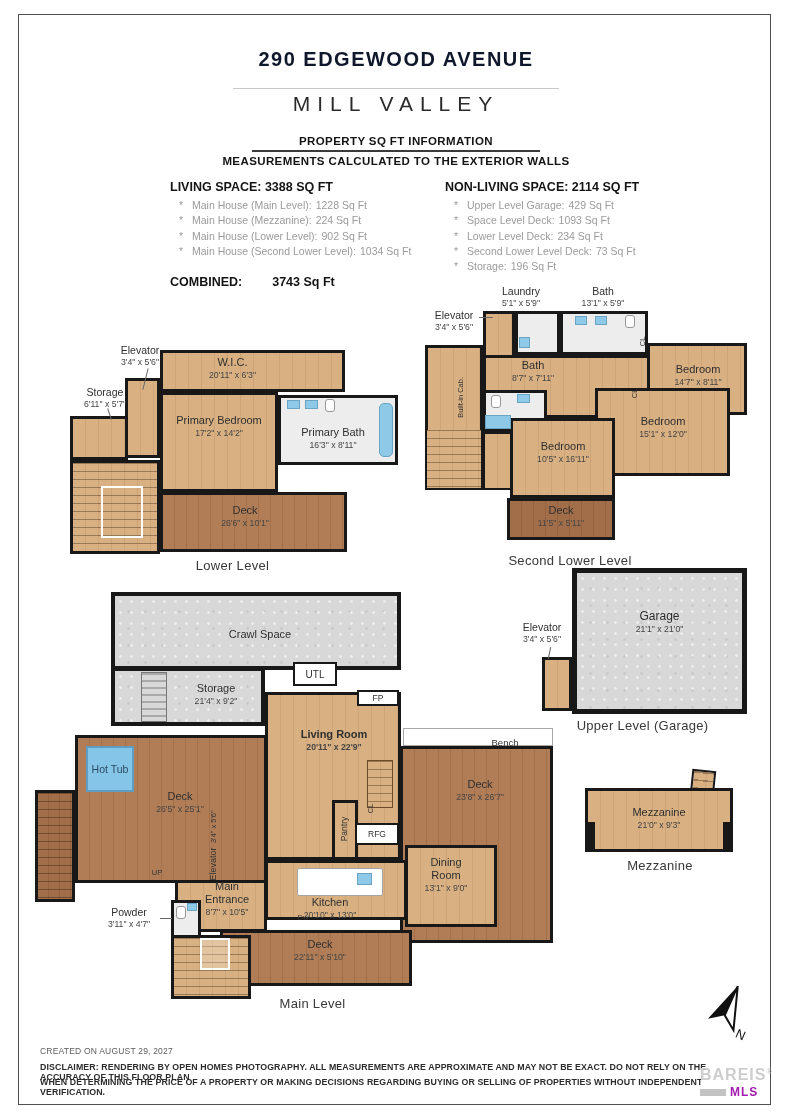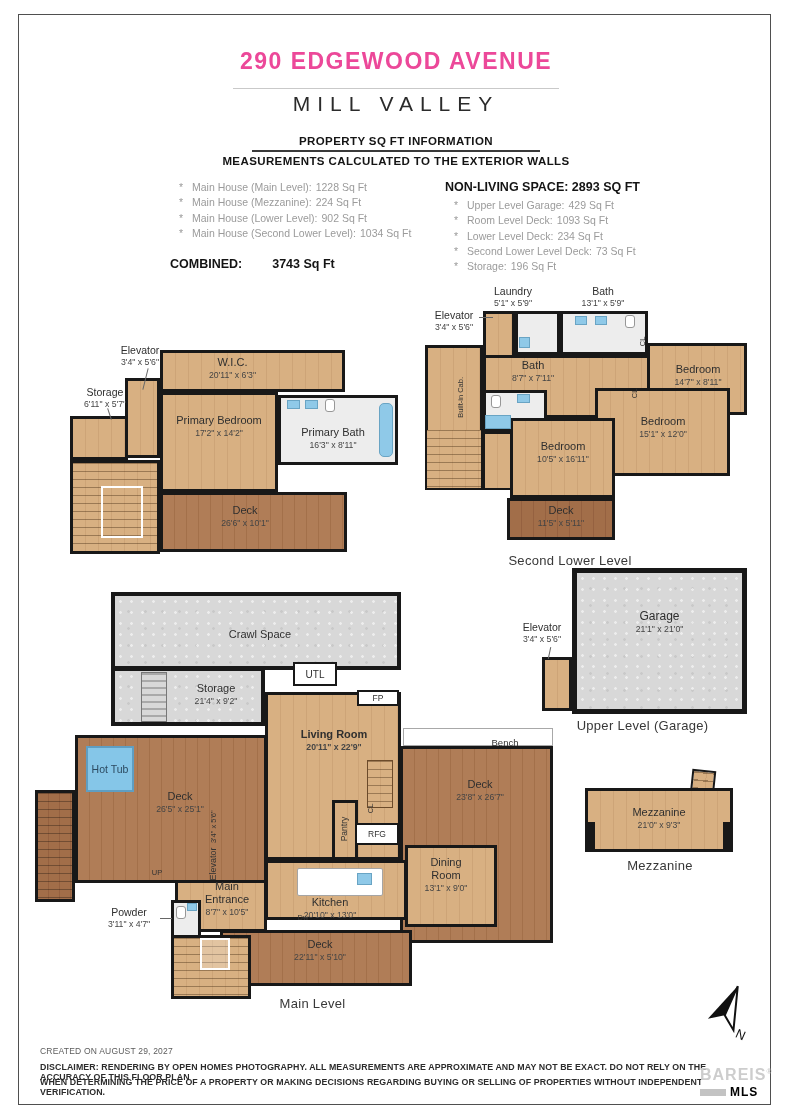--- a/index.html
+++ b/index.html
@@ -1,21 +1,21 @@
 <!DOCTYPE html>
 <html><head>
 <meta charset="utf-8">
 <style>
   html,body{margin:0;padding:0;}
   body{width:792px;height:1120px;position:relative;background:#fff;
        font-family:"Liberation Sans", sans-serif;color:#222;overflow:hidden;}
   .abs{position:absolute;}
   .frame{position:absolute;left:18px;top:14px;width:753px;height:1091px;border:1.5px solid #4f4f4f;box-sizing:border-box;}
   .center{text-align:center;}
-  .title{font-size:23px;font-weight:bold;letter-spacing:1.5px;color:#ec4899;}
+  .title{font-size:20px;font-weight:bold;letter-spacing:1.5px;color:#0f172a;}
   .hrline{background:#c9c9c9;height:1px;}
   .subtitle{font-size:21px;letter-spacing:7px;color:#2b2b2b;}
   .sect{font-size:11.5px;font-weight:bold;color:#141414;letter-spacing:.4px;}
   .sectline{background:#3a3a3a;height:1.5px;}
   .sqhead{font-size:12.5px;font-weight:bold;color:#141414;margin-bottom:4px;}
   .sqitem{display:flex;font-size:10.5px;color:#9b9b9b;line-height:15.3px;}
   .bullet{width:13px;text-align:left;padding-left:9px;}
   .sqval{margin-left:4px;}
   .combined{font-size:12.5px;font-weight:bold;color:#141414;margin-top:16px;}
   .combined span{margin-left:30px;}
@@ -48,39 +48,40 @@
   .leader{position:absolute;background:#666;z-index:6;}
   .hottub{position:absolute;background:#85c6e8;border:2px solid #5f9ec2;box-sizing:border-box;display:flex;align-items:center;justify-content:center;font-size:10.5px;color:#2c4a60;z-index:5;}
   .blk{position:absolute;background:#181818;z-index:4;}
   .bench{position:absolute;background:#fff;border:1px solid #a8a8a8;box-sizing:border-box;z-index:4;}
   .footer-created{font-size:8.5px;color:#5c5c5c;letter-spacing:.2px;}
   .footer-disc{font-size:8.8px;font-weight:bold;color:#2c2c2c;letter-spacing:.1px;}
   .wm1{font-size:16px;font-weight:bold;color:#cdcdcd;letter-spacing:1px;line-height:1;}
   .wm1 sup{font-size:7px;}
   .wm2{display:flex;align-items:center;margin-top:2px;}
   .wmbar{width:26px;height:7px;background:#c3c3c3;margin-right:4px;}
-  .wmtxt{font-size:12px;font-weight:bold;color:#000000;letter-spacing:1px;}
+  .wmtxt{font-size:12px;font-weight:bold;color:#a21caf;letter-spacing:1px;}
 </style>
 </head>
 <body>
 
 <div class="frame"></div>
 
 <div class="abs center" style="left:0;top:48px;width:792px;">
   <div class="title">290 EDGEWOOD AVENUE</div>
 </div>
 <div class="abs hrline" style="left:233px;top:88px;width:326px;"></div>
 <div class="abs center" style="left:0;top:92px;width:792px;">
   <span class="subtitle">MILL VALLEY</span>
 </div>
 <div class="abs center sect" style="left:0;top:135px;width:792px;">PROPERTY SQ FT INFORMATION</div>
 <div class="abs sectline" style="left:252px;top:150px;width:288px;"></div>
 <div class="abs center sect" style="left:0;top:155px;width:792px;">MEASUREMENTS CALCULATED TO THE EXTERIOR WALLS</div>
 
 <div class="abs" style="left:170px;top:180px;width:275px;">
+  <div class="sqhead">LIVING SPACE: 3388 SQ FT</div>
   <div class="sqitem">
     <span class="bullet">*</span>
     <span>Main House (Main Level):</span>
     <span class="sqval">1228 Sq Ft</span>
   </div>
   <div class="sqitem">
     <span class="bullet">*</span>
     <span>Main House (Mezzanine):</span>
     <span class="sqval">224 Sq Ft</span>
   </div>
@@ -93,29 +94,29 @@
     <span class="bullet">*</span>
     <span>Main House (Second Lower Level):</span>
     <span class="sqval">1034 Sq Ft</span>
   </div>
   <div class="combined">
     <span style="margin-left:0;">COMBINED:</span><span>3743 Sq Ft</span>
   </div>
 </div>
 
 <div class="abs" style="left:445px;top:180px;width:290px;">
-  <div class="sqhead">NON-LIVING SPACE: 2893 SQ FT</div>
+  <div class="sqhead">NON-LIVING SPACE: 2114 SQ FT</div>
   <div class="sqitem">
     <span class="bullet">*</span>
     <span>Upper Level Garage:</span>
     <span class="sqval">429 Sq Ft</span>
   </div>
   <div class="sqitem">
     <span class="bullet">*</span>
-    <span>Room Level Deck:</span>
+    <span>Space Level Deck:</span>
     <span class="sqval">1093 Sq Ft</span>
   </div>
   <div class="sqitem">
     <span class="bullet">*</span>
     <span>Lower Level Deck:</span>
     <span class="sqval">234 Sq Ft</span>
   </div>
   <div class="sqitem">
     <span class="bullet">*</span>
     <span>Second Lower Level Deck:</span>
@@ -167,24 +168,25 @@
 
   <div class="room st-n" style="left:5px;top:122px;width:90px;height:94px;"></div>
   <div class="openbox" style="left:36px;top:148px;width:42px;height:52px;"></div>
 
   <div class="room deck" style="left:95px;top:154px;width:187px;height:60px;"></div>
   <div class="lbl" style="left:135px;top:166px;width:90px;">
     <div class="rname">Deck</div>
     <div class="dims">26'6" x 10'1"</div>
   </div>
 
+  <div class="cap" style="left:0;top:220px;width:335px;">Lower Level</div>
 </div>
 
 <div class="plan" style="left:425px;top:285px;width:325px;height:275px;">
-  <div class="lbl" style="left:52px;top:0;width:72px;">
+  <div class="lbl" style="left:60px;top:0;width:72px;">
     <div class="oname">Laundry</div>
     <div class="dims">5'1" x 5'9"</div>
   </div>
   <div class="lbl" style="left:142px;top:0;width:72px;">
     <div class="oname">Bath</div>
     <div class="dims">13'1" x 5'9"</div>
   </div>
   <div class="lbl" style="left:0;top:24px;width:58px;">
     <div class="oname">Elevator</div>
     <div class="dims">3'4" x 5'6"</div>

